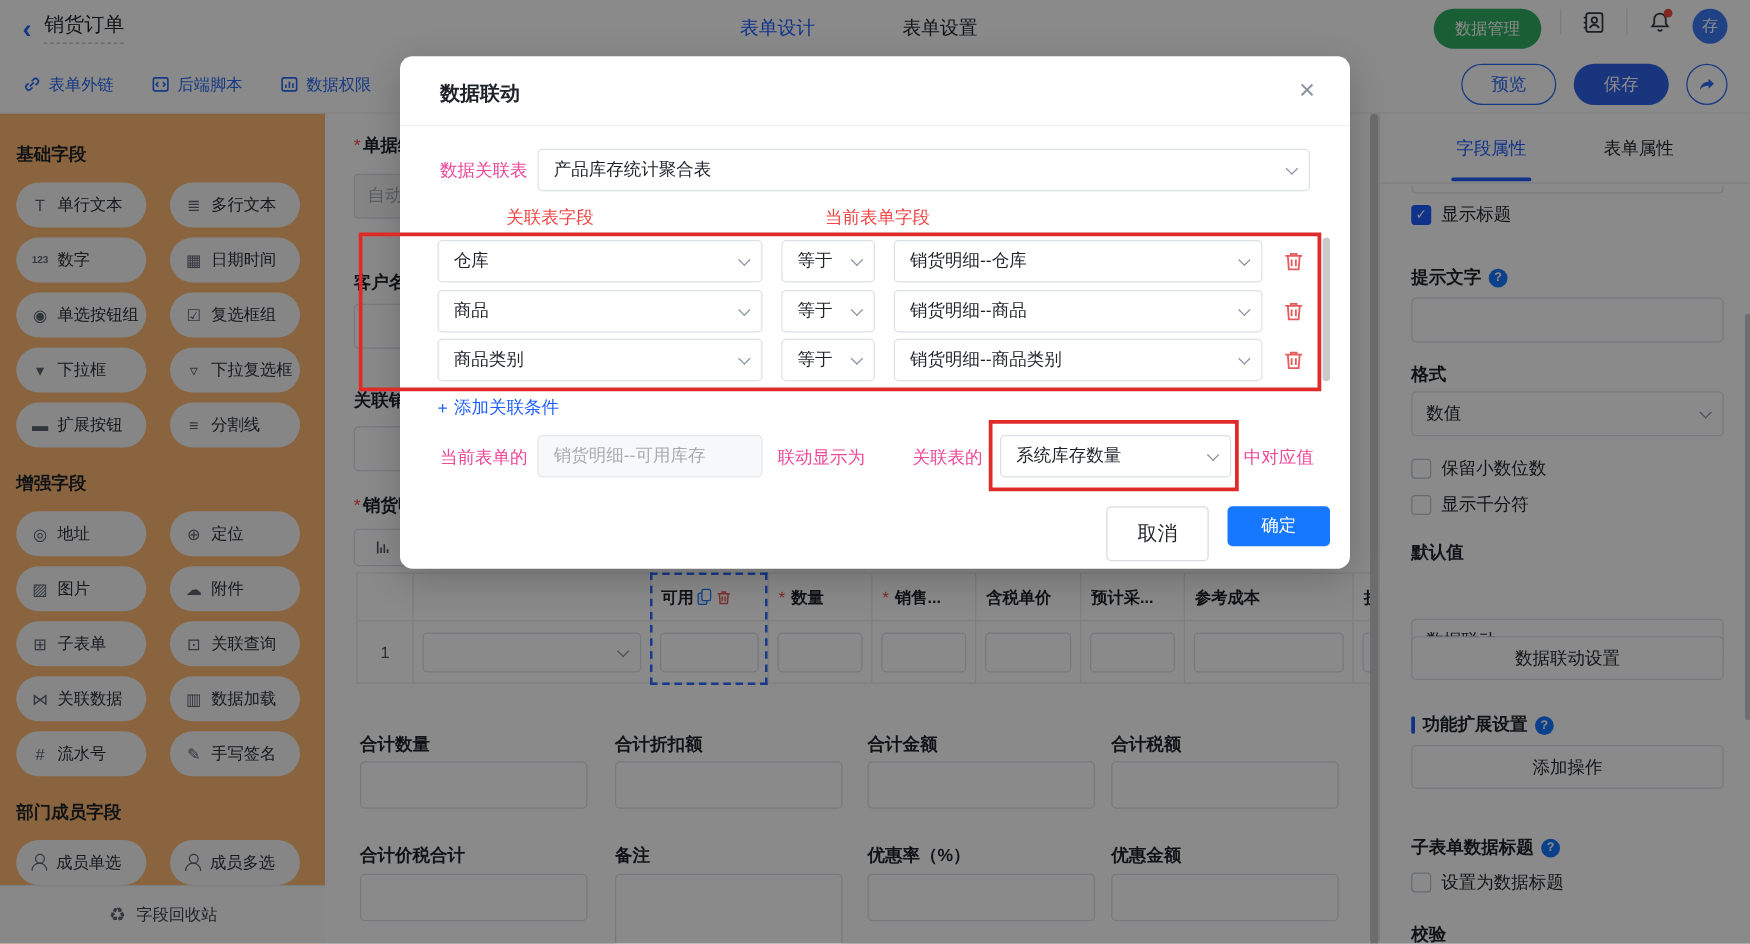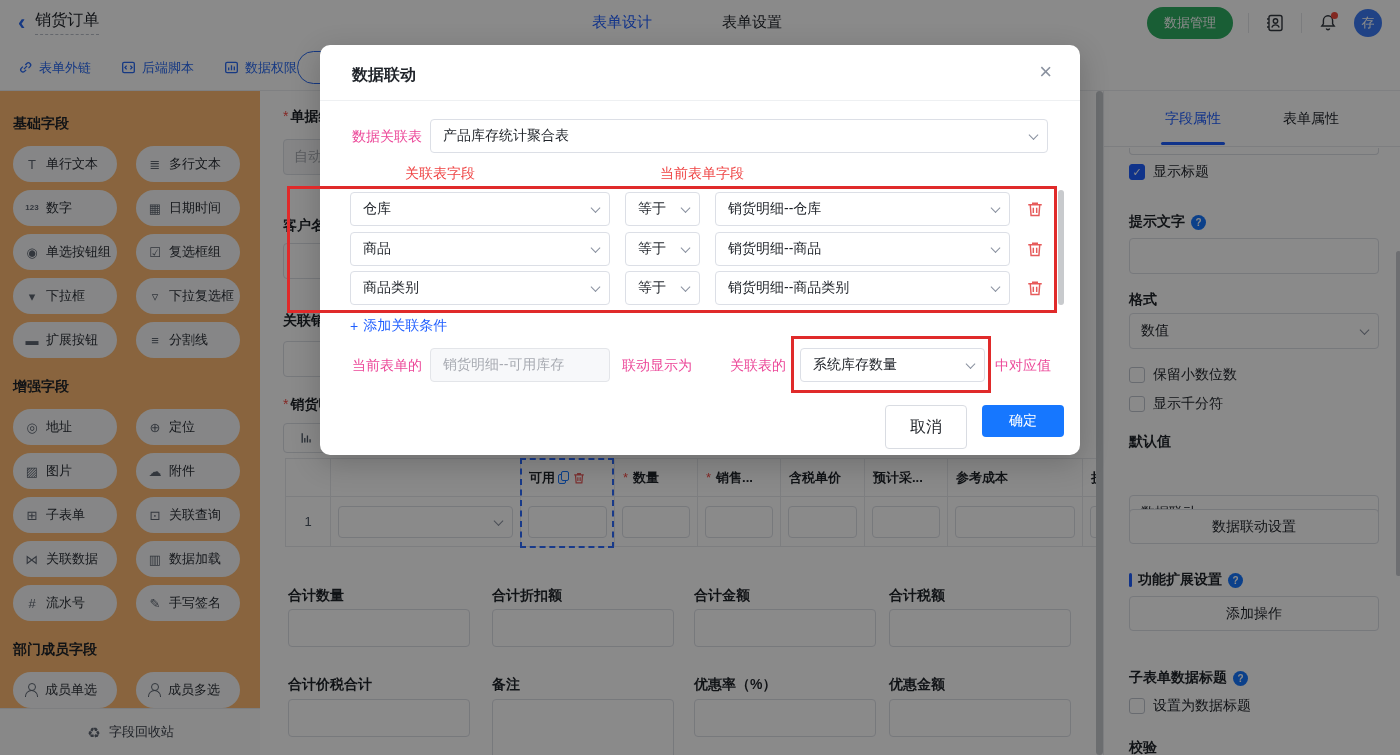--- a/index.html
+++ b/index.html
@@ -6,28 +6,28 @@
 body{font-family:"Liberation Sans","DejaVu Sans",sans-serif;background:#555}
 .app{position:relative;width:1400px;height:755px;background:#fff;overflow:hidden;color:#1f2329}
 
 .topbar{position:absolute;left:0;top:0;width:1400px;height:45px;background:#fff;display:flex;align-items:center;justify-content:space-between;padding:0 18px}
 .tb-left{display:flex;align-items:center;gap:10px}
 .back{color:#2a6af2;font-size:22px;font-weight:bold;line-height:1;cursor:pointer}
 .doc-title{font-size:16px;font-weight:500;border-bottom:1px dashed #b9bec8;padding-bottom:3px}
 .tb-tabs{position:absolute;left:592px;top:0;height:45px;display:flex;align-items:center;gap:70px}
 .tb-tab{font-size:15px;cursor:pointer}
 .tb-tab.active{color:#1f5eff;font-weight:500}
-.tb-right{display:flex;align-items:center;gap:15px}
+.tb-right{display:flex;align-items:flex-start;gap:15px}
 .btn-green{background:#2fae63;color:#fff;font-size:13px;padding:7px 17px;border-radius:16px;cursor:pointer}
 .vdiv{width:1px;height:20px;background:#e3e5e9}
 .tb-ico{width:22px;height:22px;color:#33383f;position:relative;display:flex;align-items:center;justify-content:center}
 .red-dot{position:absolute;right:1px;top:0;width:7px;height:7px;border-radius:50%;background:#f04a3e}
 .avatar{width:28px;height:28px;border-radius:50%;background:#3c7bf5;color:#fff;font-size:13px;display:flex;align-items:center;justify-content:center}
 
-.toolbar{position:absolute;left:0;top:45px;width:1400px;height:46px;background:#fff;border-bottom:1px solid #ebedf0;display:flex;align-items:center;padding:5px 18px}
+.toolbar{position:absolute;left:0;top:45px;width:1400px;height:46px;background:#fff;border-bottom:1px solid #ebedf0;display:flex;align-items:center;justify-content:space-between;padding:5px 18px}
 .tl-left{display:flex;align-items:center;gap:30px}
 .tl-item{display:flex;align-items:center;gap:6px;color:#2a6af2;font-size:13px;cursor:pointer}
 .tl-item svg{width:15px;height:15px}
 .tl-right{display:flex;align-items:center;gap:14px}
 .btn-preview{width:76px;height:33px;border:1px solid #2a6af2;color:#2a6af2;border-radius:17px;font-size:14px;display:flex;align-items:center;justify-content:center;cursor:pointer}
 .btn-save{width:76px;height:33px;background:#2f62e8;color:#fff;border-radius:17px;font-size:14px;display:flex;align-items:center;justify-content:center;cursor:pointer}
 .btn-share{width:33px;height:33px;border:1px solid #2a6af2;border-radius:50%;color:#2a6af2;display:flex;align-items:center;justify-content:center;cursor:pointer}
 
 .sidebar{position:absolute;left:0;top:91px;width:260px;height:664px;background:#fdba74;padding:24px 0 8px 13px;overflow:hidden}
 .sec-title{font-size:14px;font-weight:bold;margin-bottom:13px;color:#1f2329}

